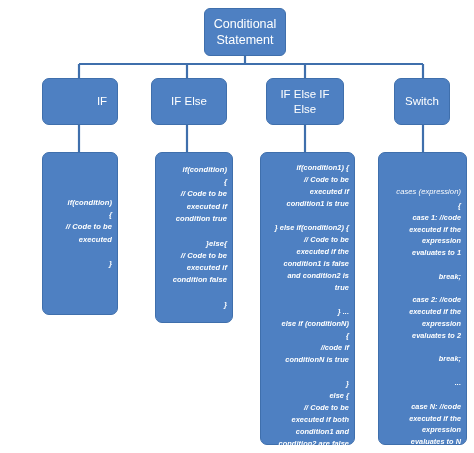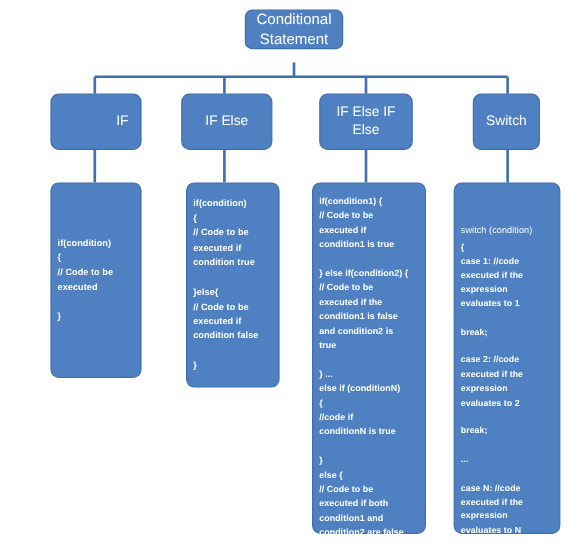--- a/index.html
+++ b/index.html
@@ -71,21 +71,22 @@
     padding: 9px 5px 9px 5px;
   }
 
   .code-text {
     width: 100%;
     font-size: 7.4px;
     font-weight: bold;
     line-height: 1.62;
     letter-spacing: 0.05px;
     white-space: pre-wrap;
-    text-align: left;
+    text-align: right;
+    font-style: italic;
   }
 
   
   .box.code-if {
     align-items: center;
   }
   .box.code-if .code-text {
     font-size: 7.6px;
   }
 
@@ -124,21 +125,21 @@
     <line x1="187" y1="64" x2="187" y2="78" stroke="#3f6fac" stroke-width="2.2"></line>
     <line x1="305" y1="64" x2="305" y2="78" stroke="#3f6fac" stroke-width="2.2"></line>
     <line x1="423" y1="64" x2="423" y2="78" stroke="#3f6fac" stroke-width="2.2"></line>
 
     <line x1="79" y1="125" x2="79" y2="152" stroke="#3f6fac" stroke-width="2.2"></line>
     <line x1="187" y1="125" x2="187" y2="152" stroke="#3f6fac" stroke-width="2.2"></line>
     <line x1="305" y1="125" x2="305" y2="152" stroke="#3f6fac" stroke-width="2.2"></line>
     <line x1="423" y1="125" x2="423" y2="152" stroke="#3f6fac" stroke-width="2.2"></line>
   </svg>
 
-  <div class="box title-box" style="left:204px; top:8px; width:82px; height:33px;align-items:center;">
+  <div class="box title-box" style="left:204px; top:8px; width:82px; height:48px;align-items:center;">
     <span class="title-text">Conditional
 Statement</span>
   </div>
 
   <div class="box" style="left:42px; top:78px; width:76px; height:47px;padding-left:44px;">
     <span class="header-text">IF</span>
   </div>
 
   <div class="box" style="left:266px; top:78px; width:78px; height:47px;">
     <span class="header-text">IF Else IF
@@ -201,21 +202,21 @@
 // Code to be
 executed if both
 condition1 and
 condition2 are false
 
 }</span>
   </div>
 
   <div class="box code-box code-switch" style="left:378px; top:152px; width:89px; height:293px;">
     <span class="code-text">
-      <span class="switch-head">switch (condition)</span><span>{
+      <span class="switch-head">cases (expression)</span><span>{
 case 1: //code
 executed if the
 expression
 evaluates to 1
 
 break;
 
 case 2: //code
 executed if the
 expression

